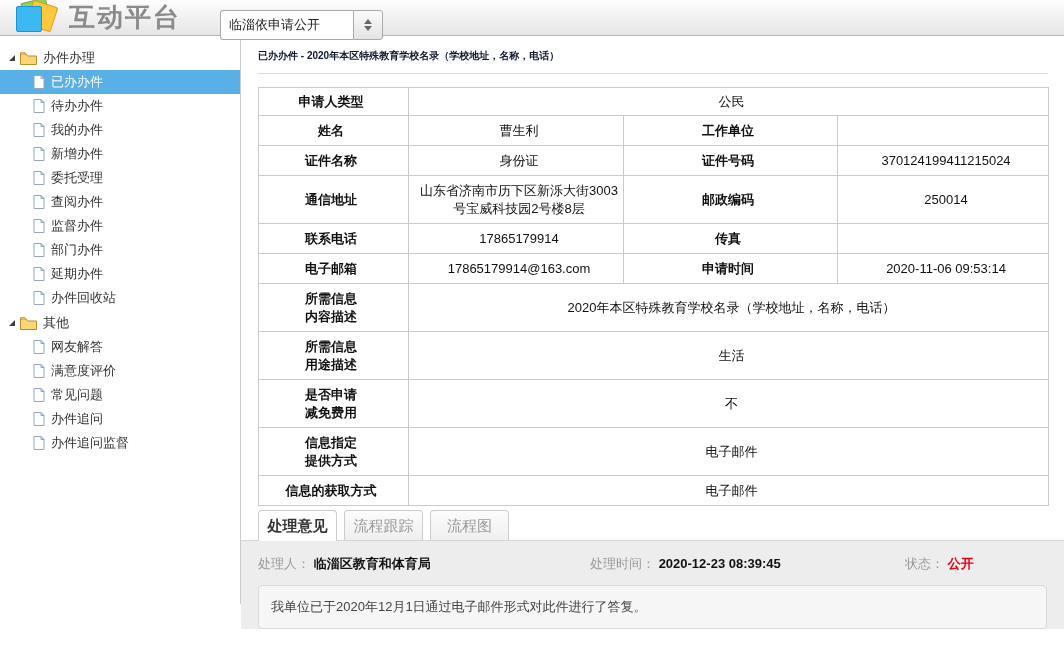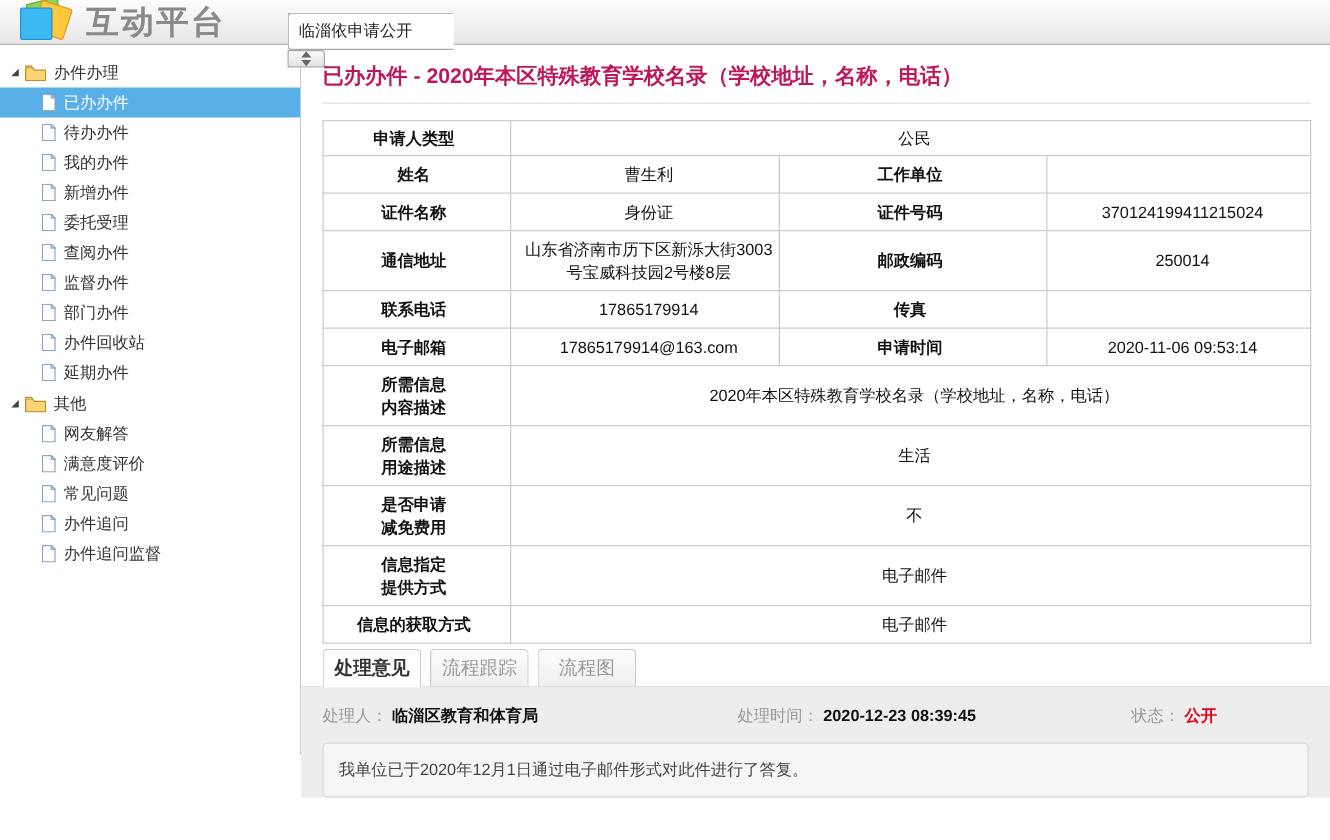--- a/index.html
+++ b/index.html
@@ -8,21 +8,21 @@
 
   
   .header { height:36px; background:linear-gradient(#fdfdfd,#e6e6e6);
     border-bottom:1px solid #b5b5b5; display:flex; align-items:center; position:relative; }
   .logo { width:46px; height:40px; position:relative; margin-left:13px; }
   .logo .sq { position:absolute; width:26px; height:26px; border-radius:2px; }
   .logo .sq-green { background:#8fd35a; border:1px solid #6aa93c; left:10px; top:2px; transform:rotate(-14deg); }
   .logo .sq-yellow { background:#ffc83c; border:1px solid #d99d22; left:16px; top:5px; transform:rotate(18deg); }
   .logo .sq-blue { background:#3cb9f2; border:1px solid #1e93cf; left:3px; top:8px; }
   .app-title { font-size:26px; font-weight:bold; color:#8a8a8a; letter-spacing:2px; margin-left:10px; }
-  .combo { position:absolute; left:230px; top:10px; height:30px; display:flex;flex-direction:column; }
+  .combo { position:absolute; left:220px; top:10px; height:30px; display:flex; }
   .combo-text { width:133px; height:30px; background:#fff; border:1px solid #a9a9a9;
     border-right:none; border-radius:3px 0 0 3px; padding:0 8px; line-height:28px; font-size:13px; color:#222; }
   .combo-btn { width:30px; height:30px; background:linear-gradient(#fbfbfb,#e3e3e3);
     border:1px solid #a9a9a9; border-radius:0 3px 3px 0; display:flex; flex-direction:column;
     align-items:center; justify-content:center; gap:2px; cursor:pointer; }
   .tri-up { width:0; height:0; border-left:4px solid transparent; border-right:4px solid transparent; border-bottom:5px solid #666; }
   .tri-down { width:0; height:0; border-left:4px solid transparent; border-right:4px solid transparent; border-top:5px solid #666; }
 
   
   .body-row { display:flex; height:568px; }
@@ -34,21 +34,21 @@
   .tree-row .expander { width:0; height:0; border-left:6px solid transparent; border-bottom:6px solid #404040;
     margin-left:9px; margin-right:5px; flex:none; }
   .tree-row.group { font-size:13px; color:#333; }
   .tree-row.child { padding-left:33px; }
   .tree-row .ico { margin-right:6px; flex:none; display:flex; }
   .tree-row .lbl-t { white-space:nowrap; }
   .tree-row.selected { background:#58b0e6; color:#fff; }
 
   
   .content-pad { padding:0 16px 0 17px; }
-  .page-title { font-size:17px; font-weight:bold; color:#be185d; padding:13px 0 10px 0;
+  .page-title { font-size:10px; font-weight:bold; color:#0f172a; padding:13px 0 10px 0;
     border-bottom:1px solid #ddd; }
   table.detail { border-collapse:collapse; width:790px; margin-top:13px; table-layout:fixed; }
   table.detail td { border:1px solid #cbcbcb; font-size:13px; vertical-align:middle;text-align:center; }
   td.lbl { font-weight:bold; text-align:right; padding:4px 9px 4px 4px; color:#111; white-space:pre-line; }
   td.val { padding:4px 4px 4px 10px; color:#111; }
   td.lblwide { font-weight:bold; text-align:left; padding:4px 4px 4px 8px; color:#111; }
   tr.h28 td { height:28px; } tr.h30 td { height:30px; } tr.h48 td { height:48px; }
 
   
   .tabs { display:flex; gap:7px; padding:4px 0 0 17px; border-bottom:1px solid #d5d5d5; }
@@ -173,30 +173,30 @@
         </span>
       <span class="lbl-t">部门办件</span>
     </div>
     <div class="tree-row child">
       <span class="ico">
           <svg width="12" height="14" viewBox="0 0 12 14">
             <path d="M1 0.5 H8 L11 3.5 V13.5 H1 Z" fill="#fff" stroke="#8fa8c8"></path>
             <path d="M8 0.5 V3.5 H11 Z" fill="#d8e6f3" stroke="#8fa8c8"></path>
           </svg>
         </span>
+      <span class="lbl-t">延期办件</span>
+    </div>
+    <div class="tree-row child">
+      <span class="ico">
+          <svg width="12" height="14" viewBox="0 0 12 14">
+            <path d="M1 0.5 H8 L11 3.5 V13.5 H1 Z" fill="#fff" stroke="#8fa8c8"></path>
+            <path d="M8 0.5 V3.5 H11 Z" fill="#d8e6f3" stroke="#8fa8c8"></path>
+          </svg>
+        </span>
       <span class="lbl-t">办件回收站</span>
-    </div>
-    <div class="tree-row child">
-      <span class="ico">
-          <svg width="12" height="14" viewBox="0 0 12 14">
-            <path d="M1 0.5 H8 L11 3.5 V13.5 H1 Z" fill="#fff" stroke="#8fa8c8"></path>
-            <path d="M8 0.5 V3.5 H11 Z" fill="#d8e6f3" stroke="#8fa8c8"></path>
-          </svg>
-        </span>
-      <span class="lbl-t">延期办件</span>
     </div>
 
     <div class="tree-row group" style="margin-top:1px;">
       <span class="expander"></span>
       <span class="ico">
         <svg width="17" height="13" viewBox="0 0 17 13">
             <path d="M0.5 2 L6 2 L7.5 4 L16.5 4 L16.5 12.5 L0.5 12.5 Z" fill="#fcd575" stroke="#b98f2f"></path>
             <path d="M0.5 2 L0.5 0.8 L5 0.8 L6 2" fill="#fcd575" stroke="#b98f2f"></path>
           </svg>
       </span>

